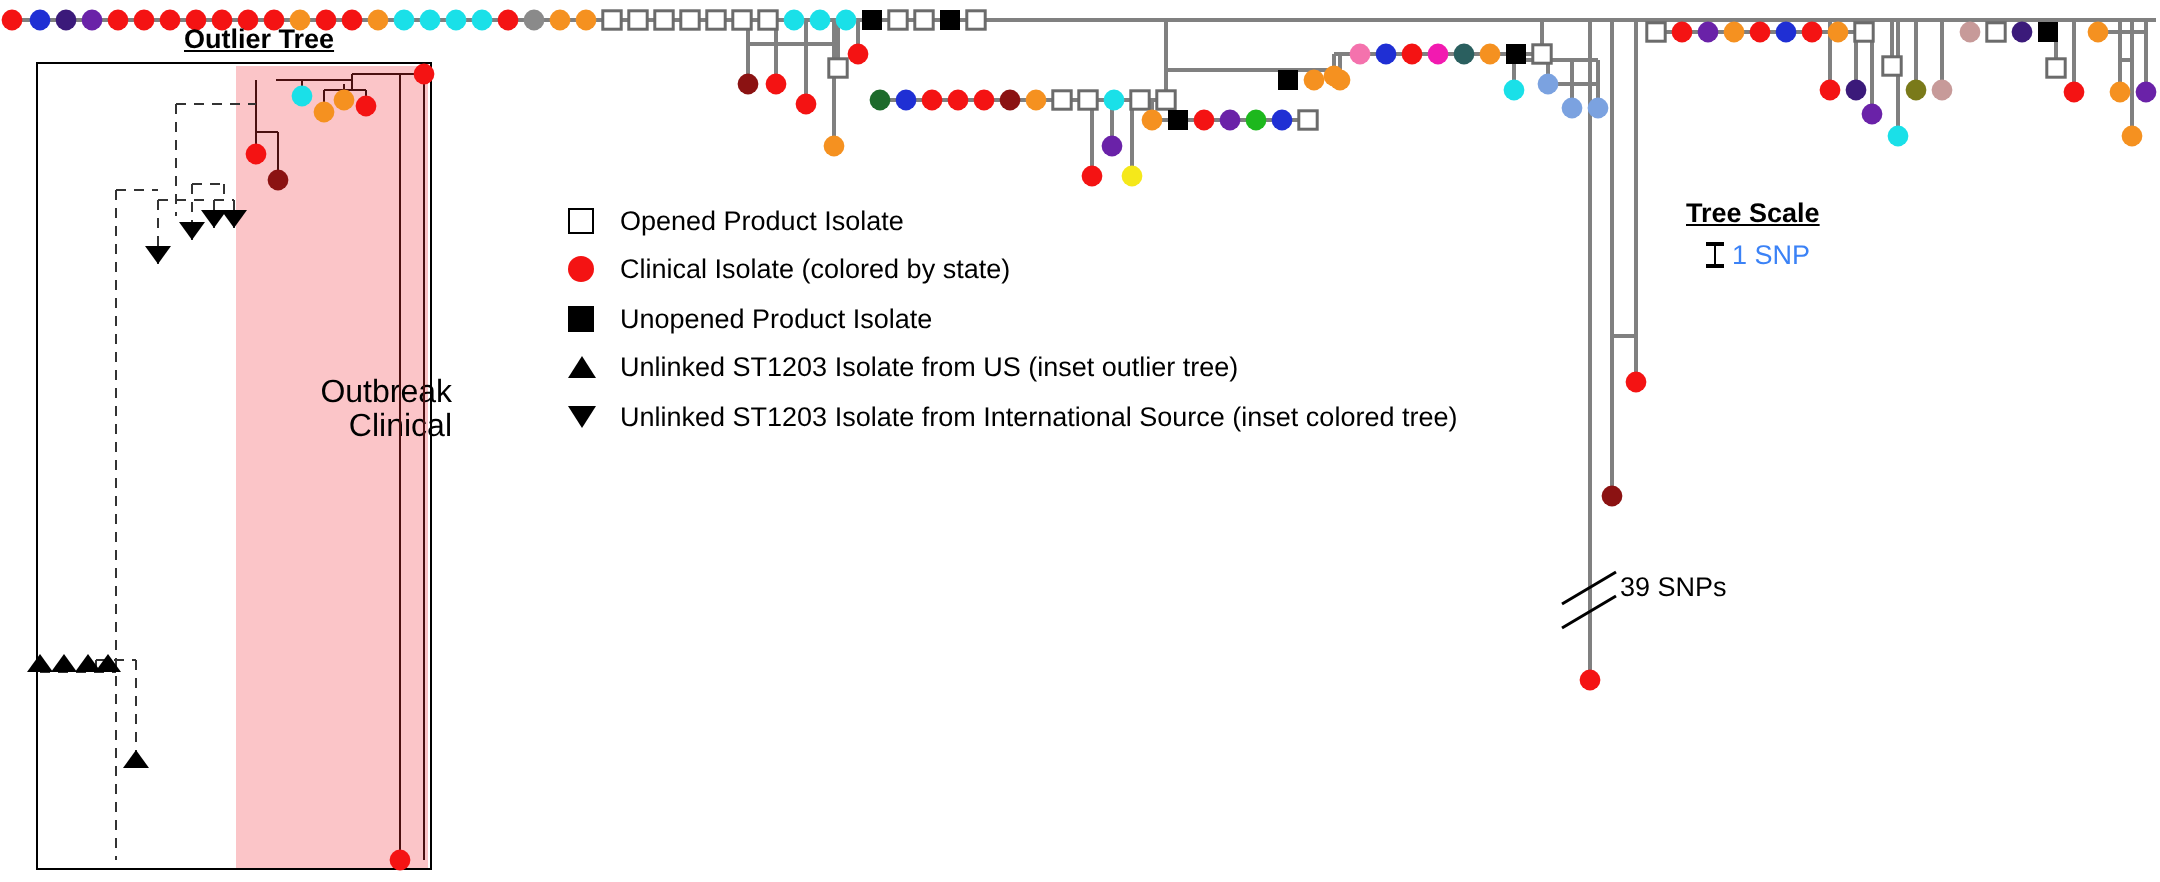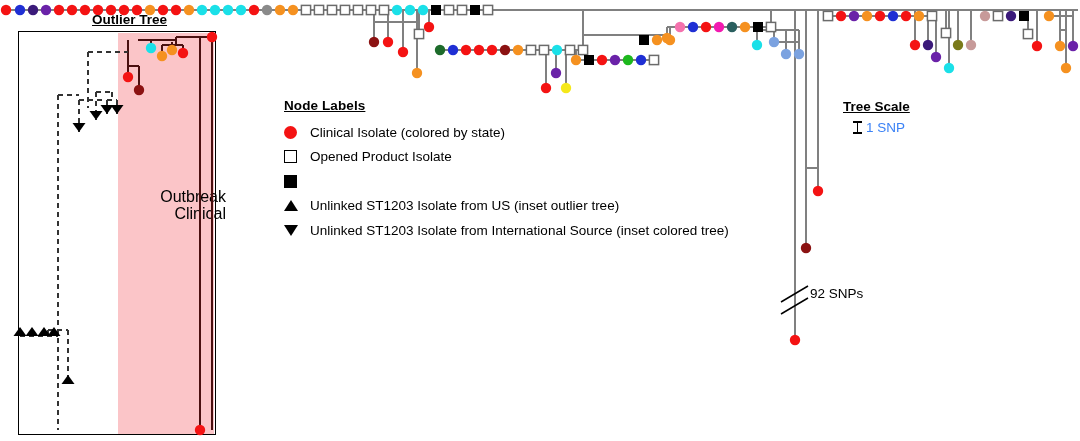--- a/index.html
+++ b/index.html
@@ -401,40 +401,40 @@
         <path d="M110.5,105 L123.5,105 L117,114 Z" fill="#000"></path>
         <path d="M13.5,336 L26.5,336 L20,327 Z" fill="#000"></path>
         <path d="M25.5,336 L38.5,336 L32,327 Z" fill="#000"></path>
         <path d="M37.5,336 L50.5,336 L44,327 Z" fill="#000"></path>
         <path d="M47.5,336 L60.5,336 L54,327 Z" fill="#000"></path>
         <path d="M61.5,384 L74.5,384 L68,375 Z" fill="#000"></path>
       </g>
   </svg>
 
   <div class="legend">
-    <div class="legend-title">Node Labels</div>
+
+    <div class="legend-row">
+      <span class="legend-sym">
+          <span class="sym-square-open"></span>
+        </span>
+      <span class="legend-label">Opened Product Isolate</span>
+    </div>
 
     <div class="legend-row">
       <span class="legend-sym">
           <span class="sym-circle"></span>
         </span>
       <span class="legend-label">Clinical Isolate (colored by state)</span>
     </div>
 
     <div class="legend-row">
       <span class="legend-sym">
-          <span class="sym-square-open"></span>
-        </span>
-      <span class="legend-label">Opened Product Isolate</span>
-    </div>
-
-    <div class="legend-row">
-      <span class="legend-sym">
           <span class="sym-square-filled"></span>
         </span>
+      <span class="legend-label">Unopened Product Isolate</span>
     </div>
 
     <div class="legend-row">
       <span class="legend-sym">
           <span class="sym-tri-up"></span>
         </span>
       <span class="legend-label">Unlinked ST1203 Isolate from US (inset outlier tree)</span>
     </div>
 
     <div class="legend-row">
@@ -448,15 +448,15 @@
   <div class="scale-box">
     <div class="scale-title">Tree Scale</div>
     <div class="scale-row">
       <span class="scale-bar">
           <i></i>
         </span>
       <span class="scale-label">1 SNP</span>
     </div>
   </div>
 
-  <div class="snp-break-label">92 SNPs</div>
+  <div class="snp-break-label">39 SNPs</div>
 
 </div>
 
 </body></html>

